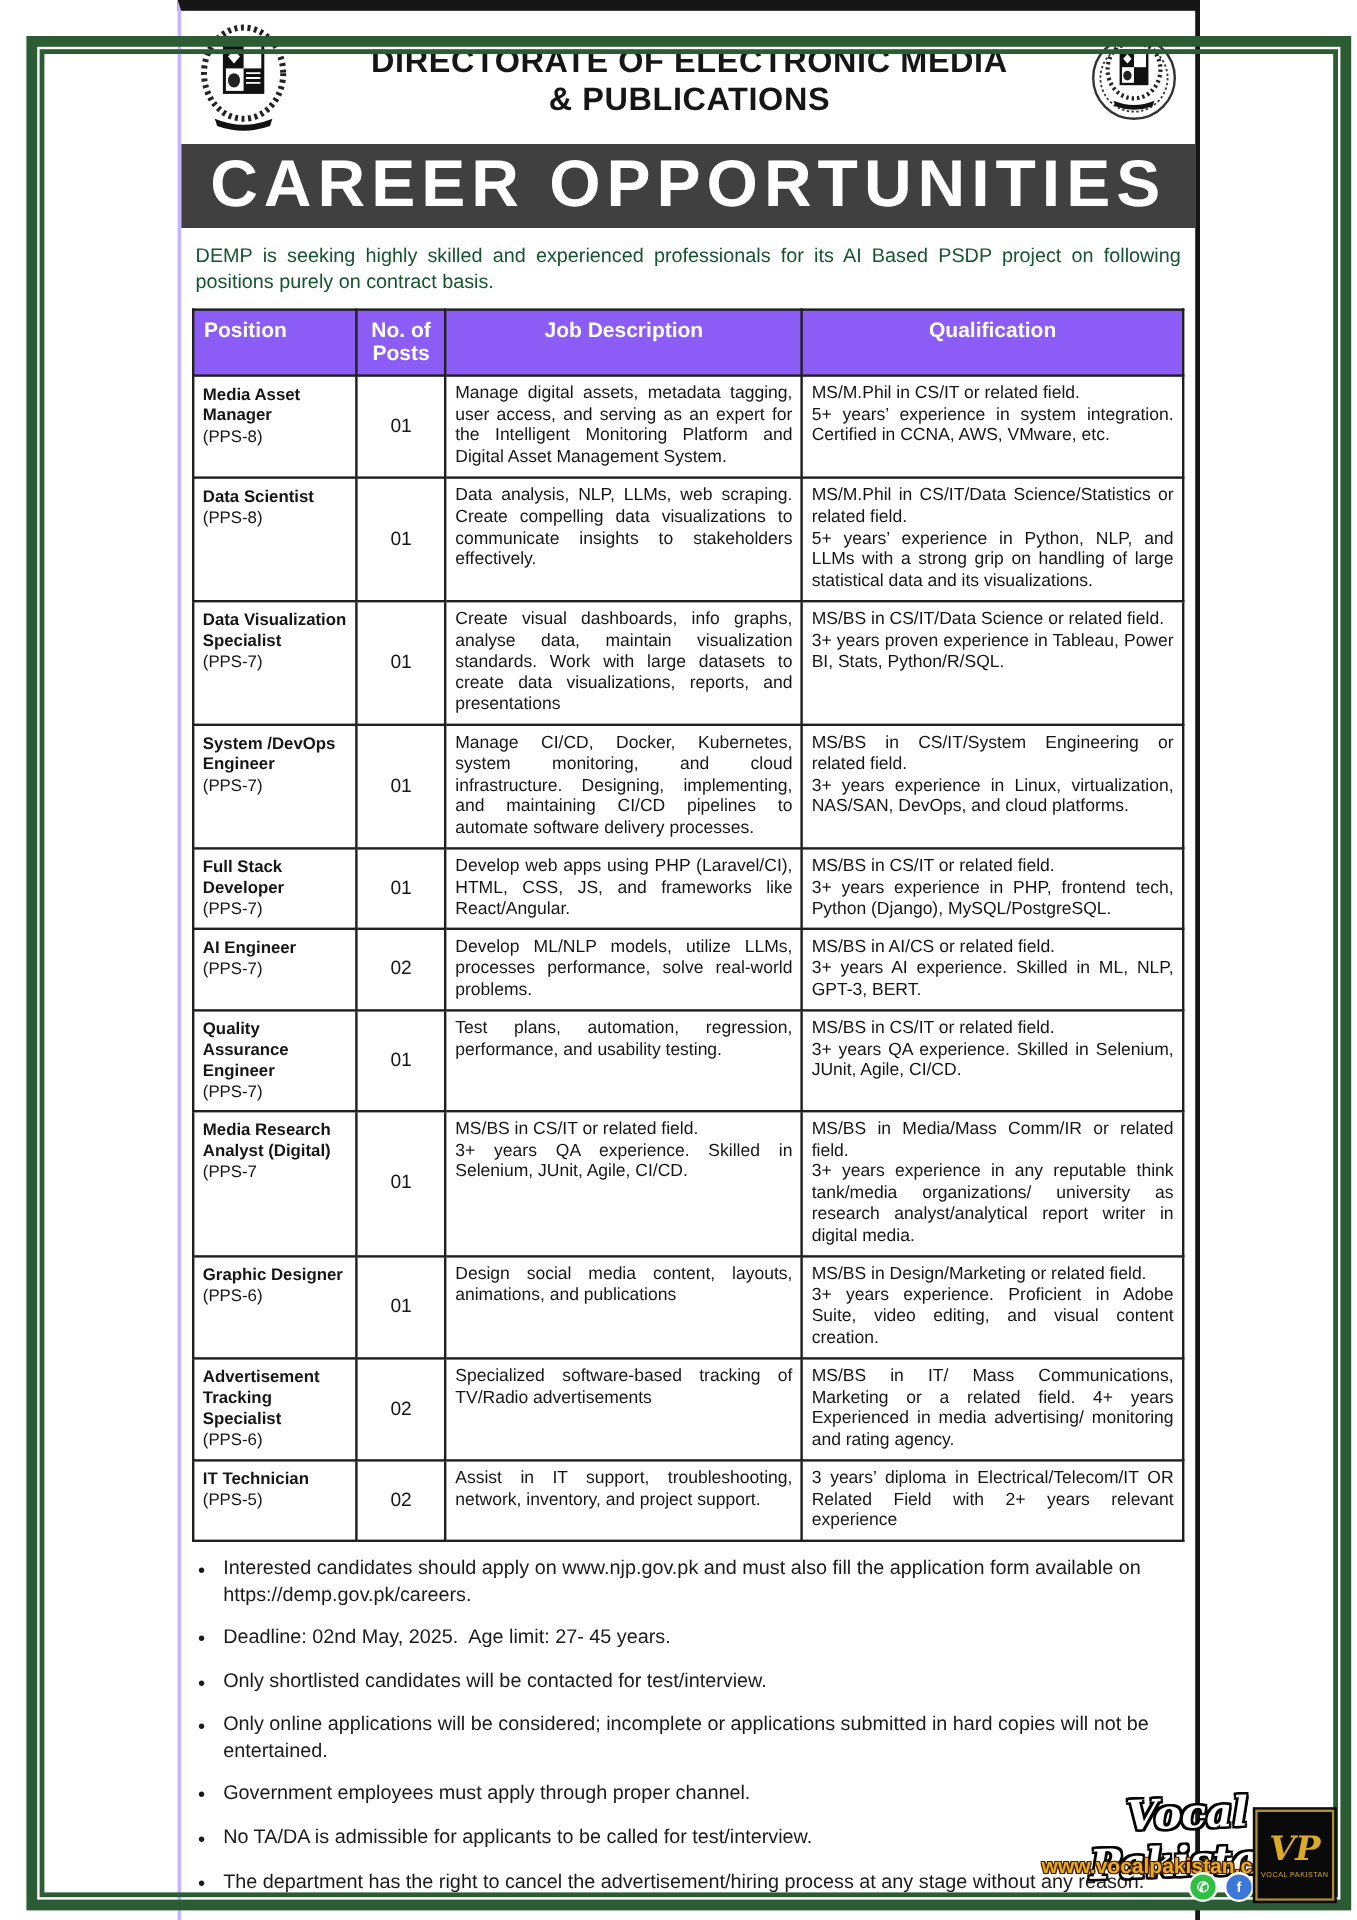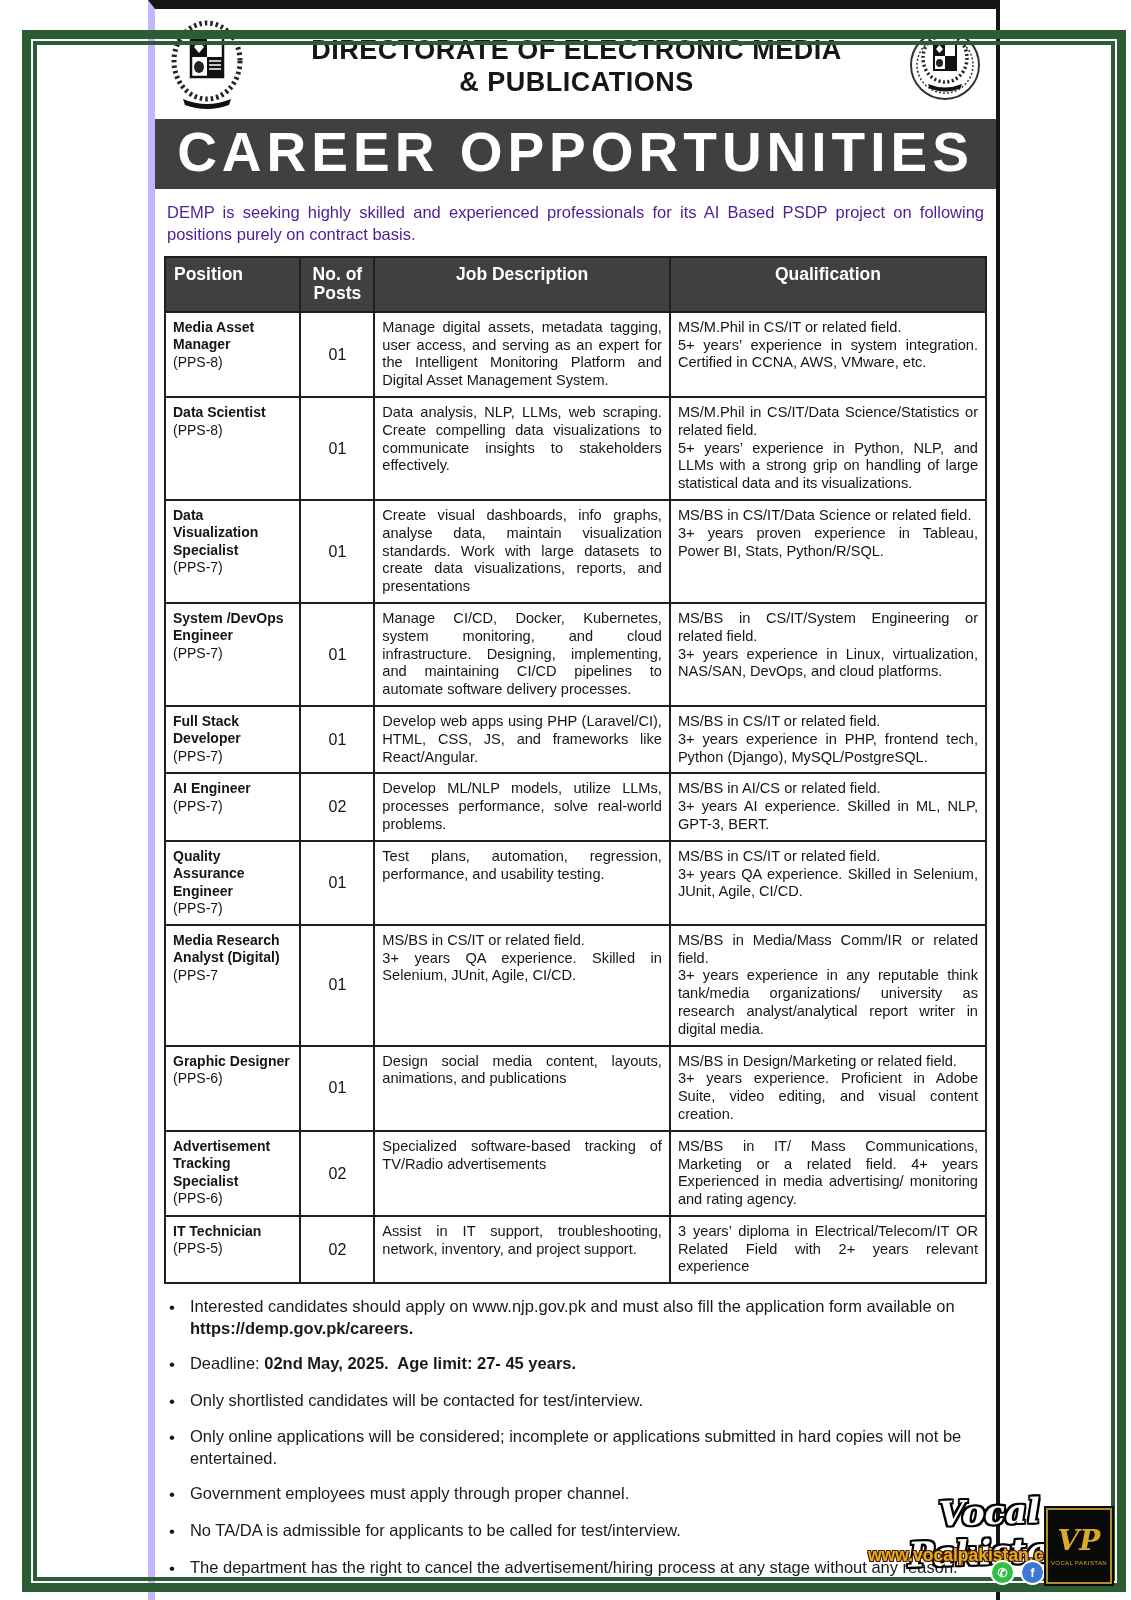--- a/index.html
+++ b/index.html
@@ -12,44 +12,44 @@
   body{
     width:1131px;height:1600px;position:relative;background:#fff;
     font-family:"Liberation Sans",sans-serif;color:var(--ink);overflow:hidden;
   }
   
   .frame{position:absolute;left:22px;top:30px;right:5px;bottom:8px;border:9px solid var(--green);z-index:5;pointer-events:none;}
   .frame::after{content:"";position:absolute;inset:2px;border:4px solid var(--green);}
   
   #ad{
     position:absolute;left:148px;top:0;width:852px;height:1600px;background:#fff;
-    border-left:7px solid #c4b5fd;border-right:4px solid #161616;border-top:9px solid #161616;
+    border-left:3px solid #c4b5fd;border-right:4px solid #161616;border-top:9px solid #161616;
     z-index:1;display:flex;flex-direction:column;overflow:hidden;
   }
   .ad-header{display:flex;align-items:center;padding:10px 14px 4px;}
   .emblem{flex:0 0 auto;}
   .page-title{flex:1;text-align:center;font-size:27px;font-weight:bold;line-height:1.18;letter-spacing:.5px;color:#161616;}
   .banner{background:#404040;color:#fff;text-align:center;font-weight:800;font-size:55px;line-height:1.02;letter-spacing:5px;padding:5px 2px 9px;white-space:nowrap;}
-  .intro{font-size:16.5px;line-height:1.32;text-align:justify;margin:13px 12px 10px;color:#4c1d95;}
+  .intro{font-size:16.5px;line-height:1.32;text-align:justify;margin:13px 12px 10px;color:#14532d;}
   table{border-collapse:collapse;width:calc(100% - 18px);margin:0 9px;}
   th,td{border:2.5px solid #1f1f1f;vertical-align:top;}
-  thead th{background:#404040;color:#fff;font-size:17.5px;line-height:1.12;padding:7px 8px;}
+  thead th{background:#8b5cf6;color:#fff;font-size:17.5px;line-height:1.12;padding:7px 8px;}
   .h-pos{text-align:left;width:16.5%;}
   .h-posts{text-align:center;width:9%;}
   .h-desc{text-align:center;width:36%;}
   .h-qual{text-align:center;width:38.5%;}
   td{font-size:14.6px;line-height:1.22;padding:6px 7px;color:#151515;}
   .c-pos{font-weight:bold;font-size:14px;line-height:1.25;}
   .pos-grade{display:block;font-weight:normal;}
   .c-posts{text-align:center;vertical-align:middle;font-size:16px;}
   .c-desc,.c-qual{white-space:pre-line;text-align:justify;}
   .notes{margin:12px 16px 6px 14px;padding:0;}
   .notes li{list-style:none;display:flex;gap:15px;margin-bottom:13px;font-size:16.5px;line-height:1.32;color:#1a1a1a;}
   .notes li::before{content:"•";font-size:17px;line-height:1.4;flex:0 0 auto;}
-  .notes b{font-weight:bold;}
+  .notes b{font-weight:normal;}
   
   .wm-script{position:absolute;left:852px;top:1492px;width:276px;z-index:10;text-align:center;
     font-family:"DejaVu Serif",serif;font-style:italic;font-weight:bold;font-size:34px;color:#fff;transform:rotate(-2deg);
     text-shadow:-2px -2px 0 #000,2px -2px 0 #000,-2px 2px 0 #000,2px 2px 0 #000,0 -2px 0 #000,0 2px 0 #000,-2px 0 0 #000,2px 0 0 #000;}
   .wm-url{position:absolute;left:868px;top:1545px;z-index:10;font-size:17.5px;font-weight:bold;color:var(--gold);
     text-shadow:-1px -1px 0 #4a1800,1px -1px 0 #4a1800,-1px 1px 0 #4a1800,1px 1px 0 #4a1800;}
   .wm-icons{position:absolute;left:990px;top:1560px;z-index:10;display:flex;gap:5px;}
   .wm-icon{width:25px;height:25px;border-radius:50%;border:2px solid #fff;color:#fff;font-size:12px;font-weight:bold;display:flex;align-items:center;justify-content:center;}
   .vp-logo{position:absolute;left:1046px;top:1508px;width:66px;height:76px;z-index:11;background:#0a0a0a;border:2px solid #b08d2e;outline:2px solid #0a0a0a;display:flex;flex-direction:column;align-items:center;justify-content:center;gap:5px;}
   .vp-mono{font-family:"DejaVu Serif",serif;font-style:italic;font-weight:bold;font-size:28px;color:#d9a92a;line-height:1;}

